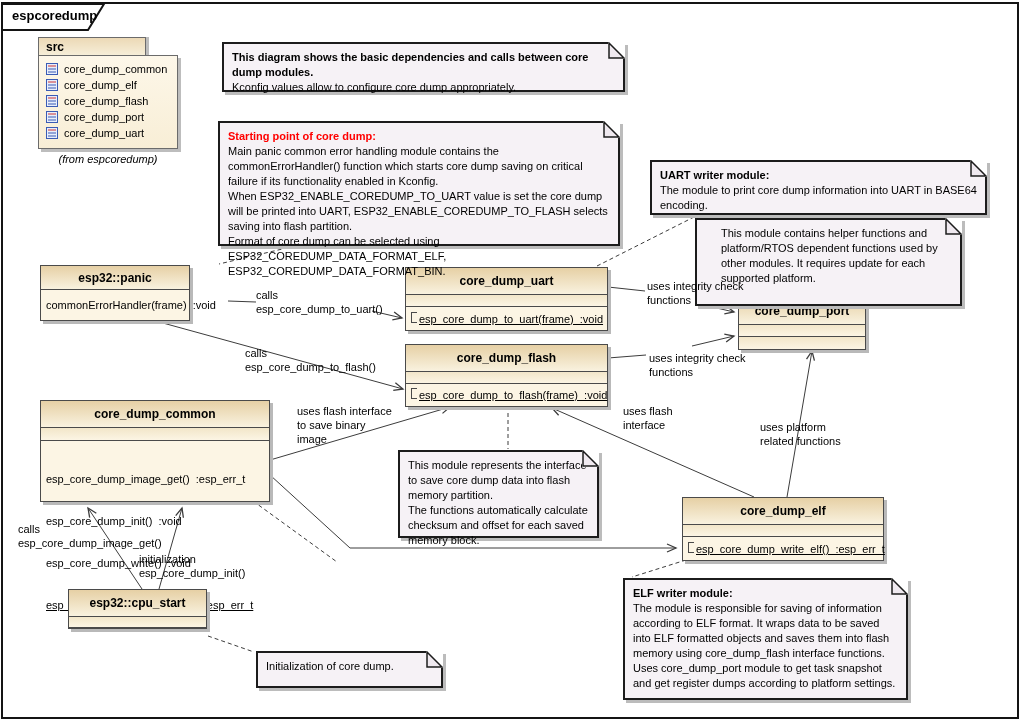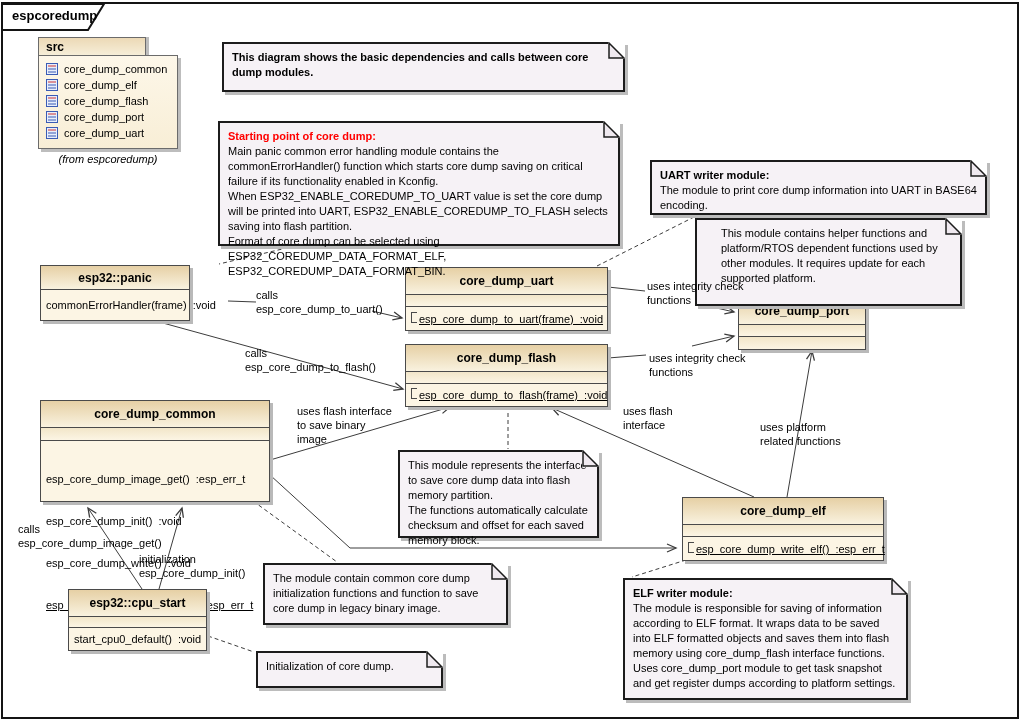--- a/index.html
+++ b/index.html
@@ -212,29 +212,29 @@
 
   <div id="cls-elf" class="uml-class">
     <div class="hdr">core_dump_elf</div>
     <div class="empty"></div>
     <div class="ops"><div class="op-line"><span class="op-bracket"></span><span class="u">esp_core_dump_write_elf()  :esp_err_t</span></div></div>
   </div>
 
   <div id="cls-cpu" class="uml-class">
     <div class="hdr">esp32::cpu_start</div>
     <div class="empty"></div>
-    <div class="ops"><div class="op-line"><span>start_cpu0_default()  :void</span></div></div>
   </div>
 
   <div id="note-overview" class="note">
     <svg class="fold" width="17" height="17">
         <rect width="17" height="17" fill="#ffffff"></rect>
         <path d="M1,1 L16,16 L1,16 Z" fill="#efe9ef" stroke="#1c1c1c" stroke-width="1.5"></path>
       </svg>
     <span class="title">This diagram shows the basic dependencies and calls between core dump modules.</span>
+    <div class="body">Kconfig values allow to configure core dump appropriately.</div>
   </div>
 
   <div id="note-start" class="note">
     <svg class="fold" width="17" height="17">
         <rect width="17" height="17" fill="#ffffff"></rect>
         <path d="M1,1 L16,16 L1,16 Z" fill="#efe9ef" stroke="#1c1c1c" stroke-width="1.5"></path>
       </svg>
     <span class="title red">Starting point of core dump:</span>
     <div class="body">Main panic  common error handling module contains the commonErrorHandler() function which starts core dump saving on critical failure if its functionality enabled in Kconfig.
 When ESP32_ENABLE_COREDUMP_TO_UART value is set the core dump will be printed into UART, ESP32_ENABLE_COREDUMP_TO_FLASH selects saving into flash partition.
@@ -260,27 +260,20 @@
 
   <div id="note-flash" class="note">
     <svg class="fold" width="17" height="17">
         <rect width="17" height="17" fill="#ffffff"></rect>
         <path d="M1,1 L16,16 L1,16 Z" fill="#efe9ef" stroke="#1c1c1c" stroke-width="1.5"></path>
       </svg>
     <div class="body">This module represents the interface to save core dump data into flash memory partition.
 The functions automatically calculate checksum and offset for each saved memory block.</div>
   </div>
 
-  <div id="note-common" class="note">
-    <svg class="fold" width="17" height="17">
-        <rect width="17" height="17" fill="#ffffff"></rect>
-        <path d="M1,1 L16,16 L1,16 Z" fill="#efe9ef" stroke="#1c1c1c" stroke-width="1.5"></path>
-      </svg>
-    <div class="body">The module contain common core dump initialization functions and function to save core dump in legacy binary image.</div>
-  </div>
 
   <div id="note-elfw" class="note">
     <svg class="fold" width="17" height="17">
         <rect width="17" height="17" fill="#ffffff"></rect>
         <path d="M1,1 L16,16 L1,16 Z" fill="#efe9ef" stroke="#1c1c1c" stroke-width="1.5"></path>
       </svg>
     <span class="title">ELF writer module:</span>
     <div class="body">The module is responsible for saving of information according to ELF format. It wraps data to be saved into ELF formatted objects and saves them into flash memory using core_dump_flash interface functions. Uses core_dump_port module to get task snapshot and get register dumps according to platform settings.</div>
   </div>
 

